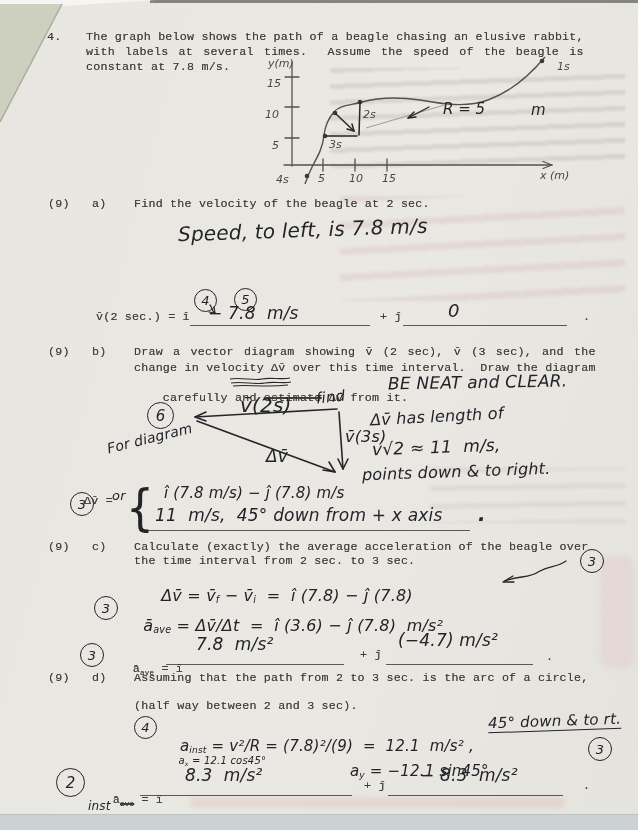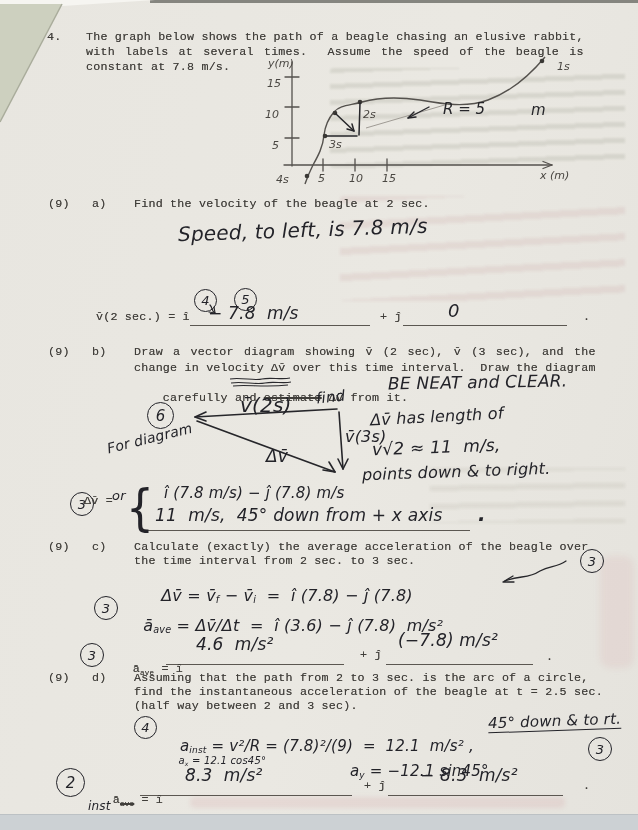--- a/index.html
+++ b/index.html
@@ -173,30 +173,29 @@
   <div class="circ" style="left:580px;top:549px;width:22px;height:22px;font-size:13px;">3</div>
   <div class="circ" style="left:94px;top:596px;width:22px;height:22px;font-size:13px;">3</div>
   <div class="hw" style="left:122px;top:597px;font-size:16px;">
     <span>ā</span><span class="hsb">ave</span><span> = Δv̄/Δt  =  î (3.6) − ĵ (7.8)  m/s²</span>
   </div>
   <div class="circ" style="left:80px;top:643px;width:22px;height:22px;font-size:13px;">3</div>
   <div class="t" style="left:104px;top:648px;">
     <span>ā</span><span class="sb">ave</span><span> = î</span>
   </div>
   <div class="blank" style="left:166px;top:663px;width:178px;"></div>
-  <div class="hw" style="left:196px;top:634px;font-size:17px;">4.6  m/s²</div>
+  <div class="hw" style="left:196px;top:634px;font-size:17px;">7.8  m/s²</div>
   <div class="t" style="left:360px;top:648px;">+ ĵ</div>
   <div class="blank" style="left:386px;top:663px;width:147px;"></div>
-  <div class="hw" style="left:398px;top:630px;font-size:17px;">(−7.8) m/s²</div>
+  <div class="hw" style="left:398px;top:630px;font-size:17px;">(−4.7) m/s²</div>
   <div class="t" style="left:546px;top:650px;">.</div>
 
   <div class="t" style="left:48px;top:671px;">(9)</div>
   <div class="t" style="left:92px;top:671px;">d)</div>
   <div class="t" style="left:134px;top:671px;">Assuming that the path from 2 to 3 sec. is the arc of a circle,</div>
-  <div class="t" style="left:134px;top:685px;">find the instantaneous acceleration of the beagle at t = 2.5 sec.</div>
   <div class="t" style="left:134px;top:699px;">(half way between 2 and 3 sec).</div>
   <div class="circ" style="left:134px;top:716px;width:21px;height:21px;font-size:13px;">4</div>
   <div class="hw" style="left:160px;top:719px;font-size:15px;">
     <span>a</span><span class="hsb">inst</span><span> = v²/R = (7.8)²/(9)  =  12.1  m/s² ,</span>
   </div>
   <div class="hw ul" style="left:488px;top:712px;font-size:15px;transform:rotate(-2deg);">45° down &amp; to rt.</div>
   <div class="hw" style="left:165px;top:744px;font-size:10px;">
     <span>a</span><span class="hsb">x</span><span> = 12.1 cos45°</span>
   </div>
   <div class="hw" style="left:330px;top:744px;font-size:15px;">

